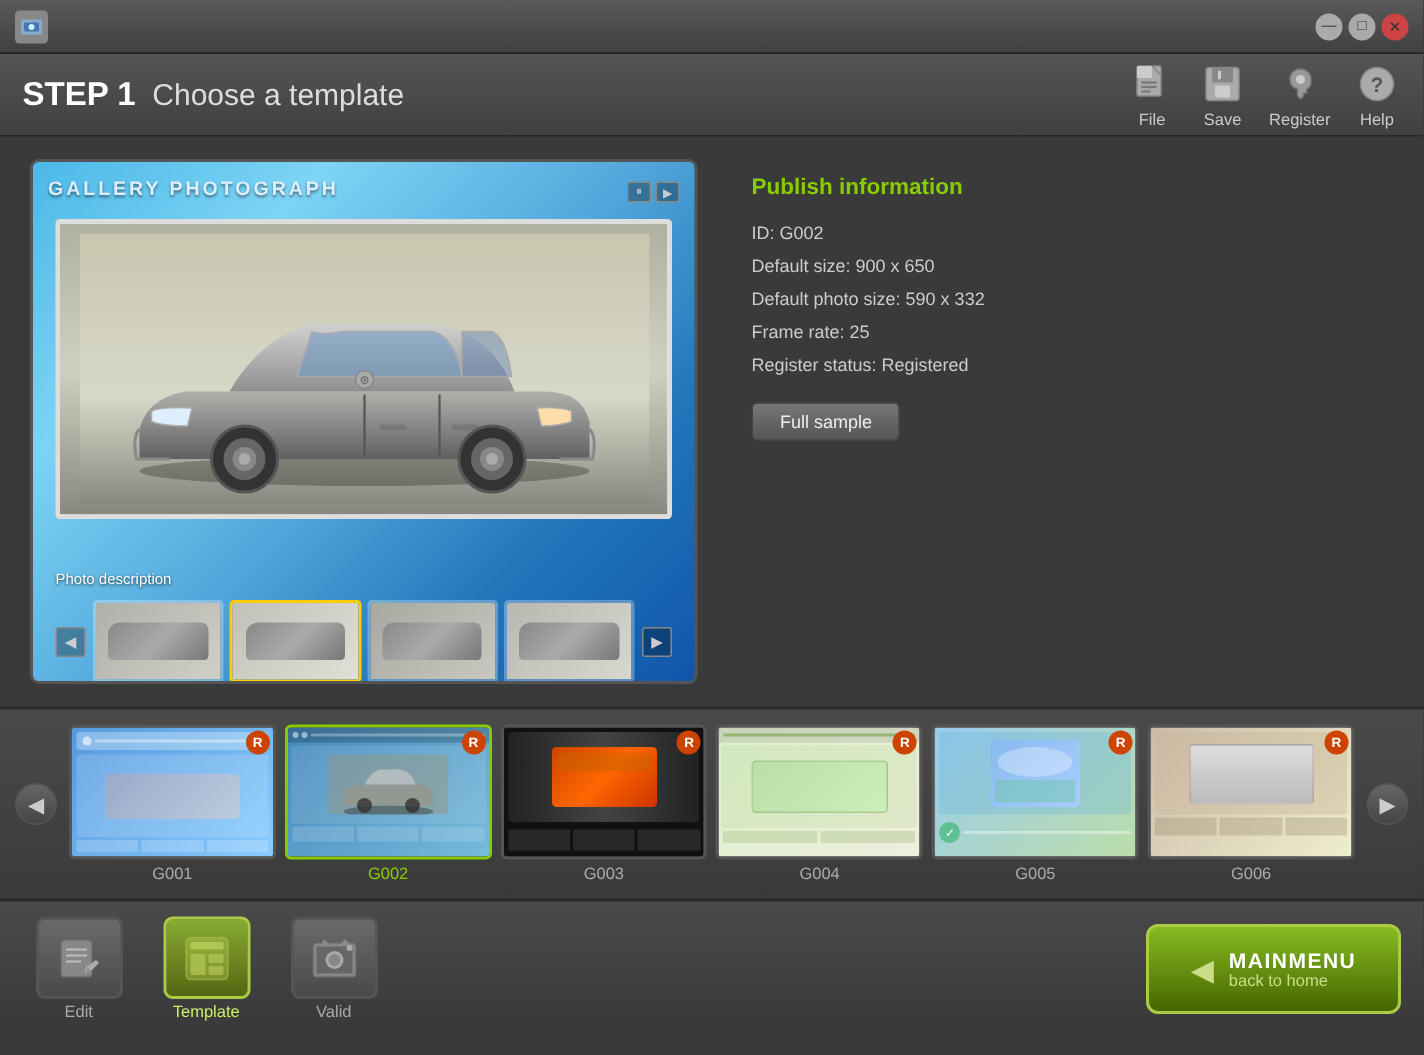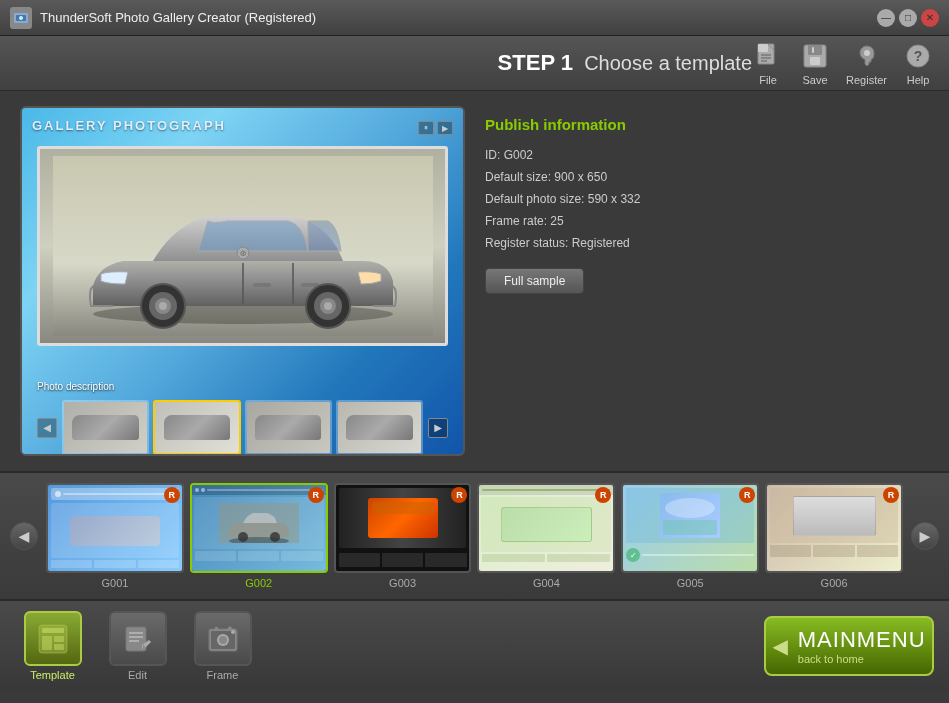--- a/index.html
+++ b/index.html
@@ -63,21 +63,21 @@
     .toolbar {
       background: linear-gradient(to bottom, #555, #404040);
       height: 55px;
       display: flex;
       align-items: center;
       padding: 0 15px;
       border-bottom: 1px solid #2a2a2a;
     }
     .step-title {
       flex: 1;
-      text-align: right;
+      text-align: left;
       font-size: 20px;
       color: #ddd;
     }
     .step-title span.step-num {
       font-weight: bold;
       font-size: 22px;
       color: #fff;
     }
     .toolbar-buttons {
       display: flex;
@@ -98,21 +98,21 @@
       display: flex;
       align-items: center;
       justify-content: center;
       font-size: 22px;
     }
 
     
     .main-content {
       display: flex;
       padding: 15px 20px;
-      gap: 20px;
+      gap: 36px;
       height: 380px;
     }
 
     
     .preview-area {
       flex: 0 0 445px;
       background: linear-gradient(135deg, #3399cc 0%, #66bbee 30%, #55aadd 60%, #2266aa 100%);
       border-radius: 6px;
       border: 2px solid #555;
       overflow: hidden;
@@ -399,22 +399,22 @@
       gap: 10px;
       cursor: pointer;
       font-size: 14px;
     }
     .main-menu-text {
       display: flex;
       flex-direction: column;
       align-items: flex-start;
     }
     .main-menu-line1 {
-      font-size: 22px;
-      font-weight: normal;
+      font-size: 14px;
+      font-weight: bold;
       color: #fff;
       letter-spacing: 1px;
     }
     .main-menu-line2 {
       font-size: 11px;
       color: #ccdd88;
     }
 
     
     .main-car-container {
@@ -439,21 +439,20 @@
 <body>
 
 <div class="titlebar">
   <div class="titlebar-icon">
     <svg width="16" height="16" viewBox="0 0 16 16">
       <rect x="1" y="3" width="14" height="10" rx="1" fill="#88aacc"></rect>
       <rect x="3" y="5" width="10" height="6" rx="1" fill="#4477aa"></rect>
       <circle cx="8" cy="8" r="2" fill="#cceeff"></circle>
     </svg>
   </div>
-  <span class="titlebar-text">ThunderSoft Photo Gallery Creator (Registered)</span>
   <div class="titlebar-controls">
     <button class="titlebar-btn minimize">—</button>
     <button class="titlebar-btn maximize">□</button>
     <button class="titlebar-btn close">✕</button>
   </div>
 </div>
 
 <div class="toolbar">
   <div class="step-title">
     <span class="step-num">STEP 1</span>
@@ -749,60 +748,60 @@
       </div>
       <div class="template-label">G006</div>
     </div>
   </div>
 
   <div class="strip-arrow">▶</div>
 </div>
 
 <div class="bottom-nav">
 
-  <div class="nav-tab active">
-    <div class="nav-tab-icon-wrap">
-      <svg width="34" height="34" viewBox="0 0 34 34">
-        <rect x="3" y="3" width="28" height="28" rx="3" fill="rgba(200,220,100,0.3)" stroke="rgba(180,200,80,0.5)" stroke-width="1"></rect>
-        <rect x="6" y="6" width="22" height="5" rx="1" fill="rgba(200,220,100,0.6)"></rect>
-        <rect x="6" y="14" width="10" height="14" rx="1" fill="rgba(200,220,100,0.5)"></rect>
-        <rect x="18" y="14" width="10" height="6" rx="1" fill="rgba(200,220,100,0.5)"></rect>
-        <rect x="18" y="22" width="10" height="6" rx="1" fill="rgba(200,220,100,0.5)"></rect>
-      </svg>
-    </div>
-    <span class="nav-tab-label">Template</span>
-  </div>
-
   <div class="nav-tab">
     <div class="nav-tab-icon-wrap">
       <svg width="34" height="34" viewBox="0 0 34 34">
         <rect x="5" y="5" width="20" height="24" rx="2" fill="#888" stroke="#777"></rect>
         <line x1="8" y1="11" x2="22" y2="11" stroke="#bbb" stroke-width="1.5"></line>
         <line x1="8" y1="15" x2="22" y2="15" stroke="#bbb" stroke-width="1.5"></line>
         <line x1="8" y1="19" x2="18" y2="19" stroke="#bbb" stroke-width="1.5"></line>
         <path d="M22 22 L28 18 L30 20 L24 26 Z" fill="#aaa" stroke="#888" stroke-width="0.5"></path>
         <line x1="22" y1="22" x2="21" y2="27" stroke="#aaa" stroke-width="1"></line>
       </svg>
     </div>
     <span class="nav-tab-label">Edit</span>
+  </div>
+
+  <div class="nav-tab active">
+    <div class="nav-tab-icon-wrap">
+      <svg width="34" height="34" viewBox="0 0 34 34">
+        <rect x="3" y="3" width="28" height="28" rx="3" fill="rgba(200,220,100,0.3)" stroke="rgba(180,200,80,0.5)" stroke-width="1"></rect>
+        <rect x="6" y="6" width="22" height="5" rx="1" fill="rgba(200,220,100,0.6)"></rect>
+        <rect x="6" y="14" width="10" height="14" rx="1" fill="rgba(200,220,100,0.5)"></rect>
+        <rect x="18" y="14" width="10" height="6" rx="1" fill="rgba(200,220,100,0.5)"></rect>
+        <rect x="18" y="22" width="10" height="6" rx="1" fill="rgba(200,220,100,0.5)"></rect>
+      </svg>
+    </div>
+    <span class="nav-tab-label">Template</span>
   </div>
 
   <div class="nav-tab">
     <div class="nav-tab-icon-wrap">
       <svg width="34" height="34" viewBox="0 0 34 34">
         <rect x="3" y="7" width="28" height="22" rx="2" fill="#888" stroke="#777"></rect>
         <rect x="5" y="9" width="24" height="18" rx="1" fill="#666"></rect>
         <circle cx="17" cy="18" r="6" fill="#aaa"></circle>
         <circle cx="17" cy="18" r="4" fill="#888"></circle>
         <circle cx="27" cy="10" r="2" fill="#aaa"></circle>
         <path d="M10 4 L14 8 L8 8 Z" fill="#888"></path>
         <path d="M24 4 L28 8 L20 8 Z" fill="#888"></path>
       </svg>
     </div>
-    <span class="nav-tab-label">Frame</span>
+    <span class="nav-tab-label">Valid</span>
   </div>
 
 
   <button class="main-menu-btn">
     <span style="font-size:20px;color:#ccdd88;">◀</span>
     <div class="main-menu-text">
       <span class="main-menu-line1">MAINMENU</span>
       <span class="main-menu-line2">back to home</span>
     </div>
   </button>

